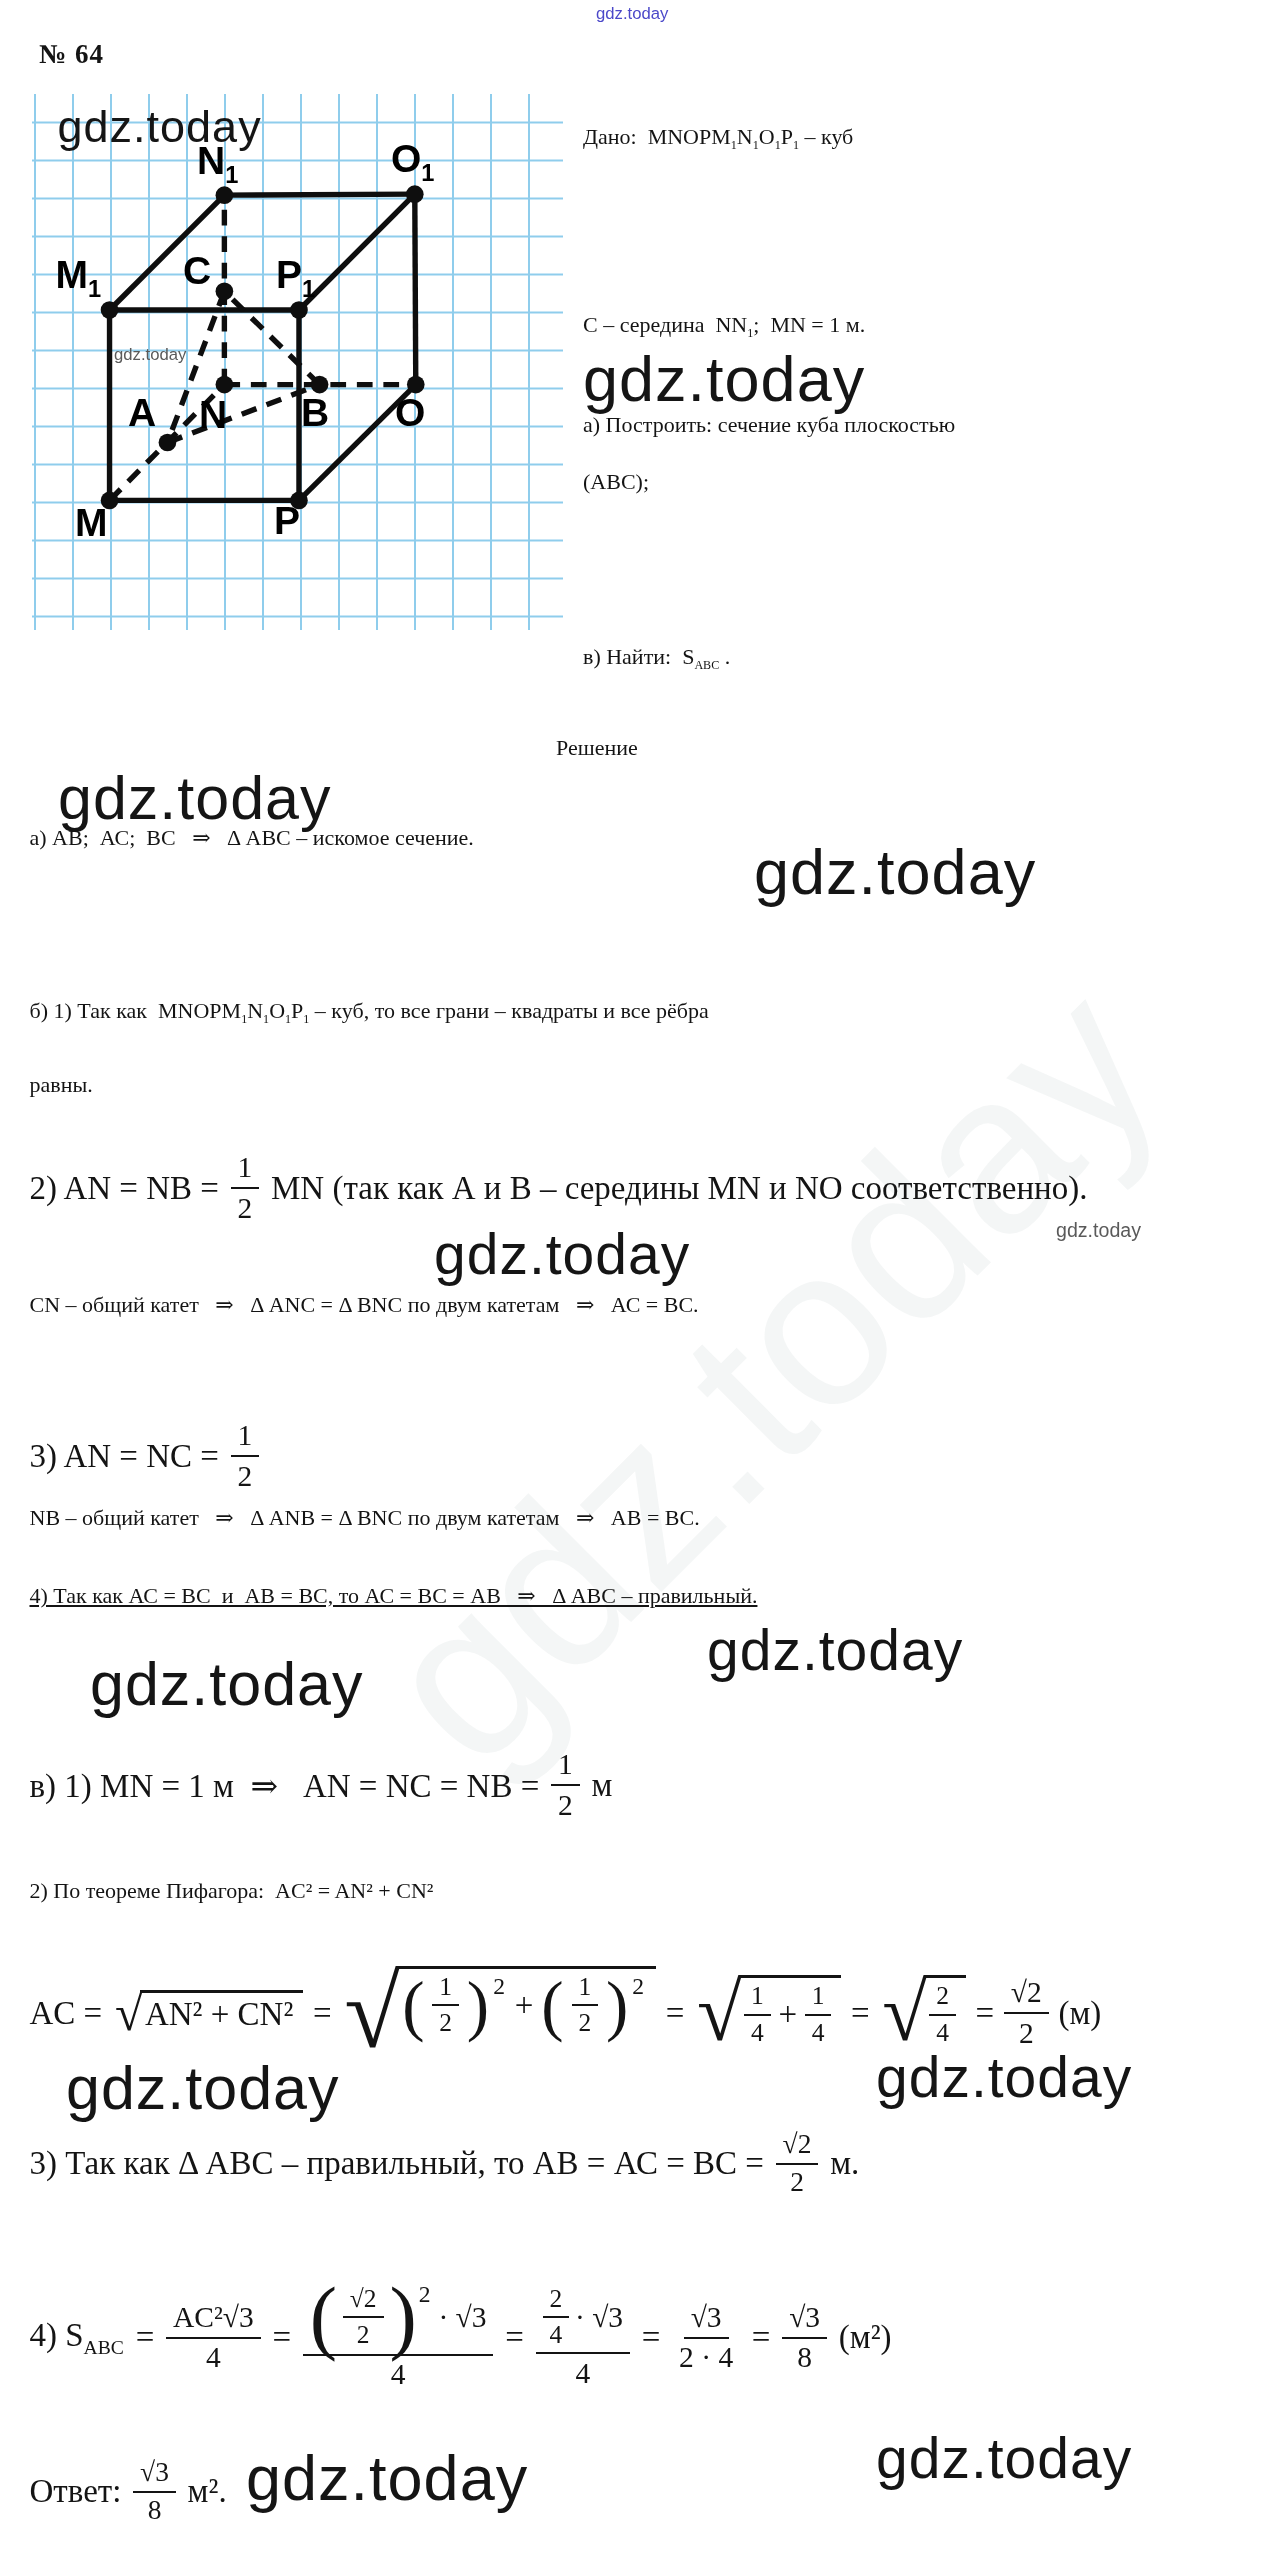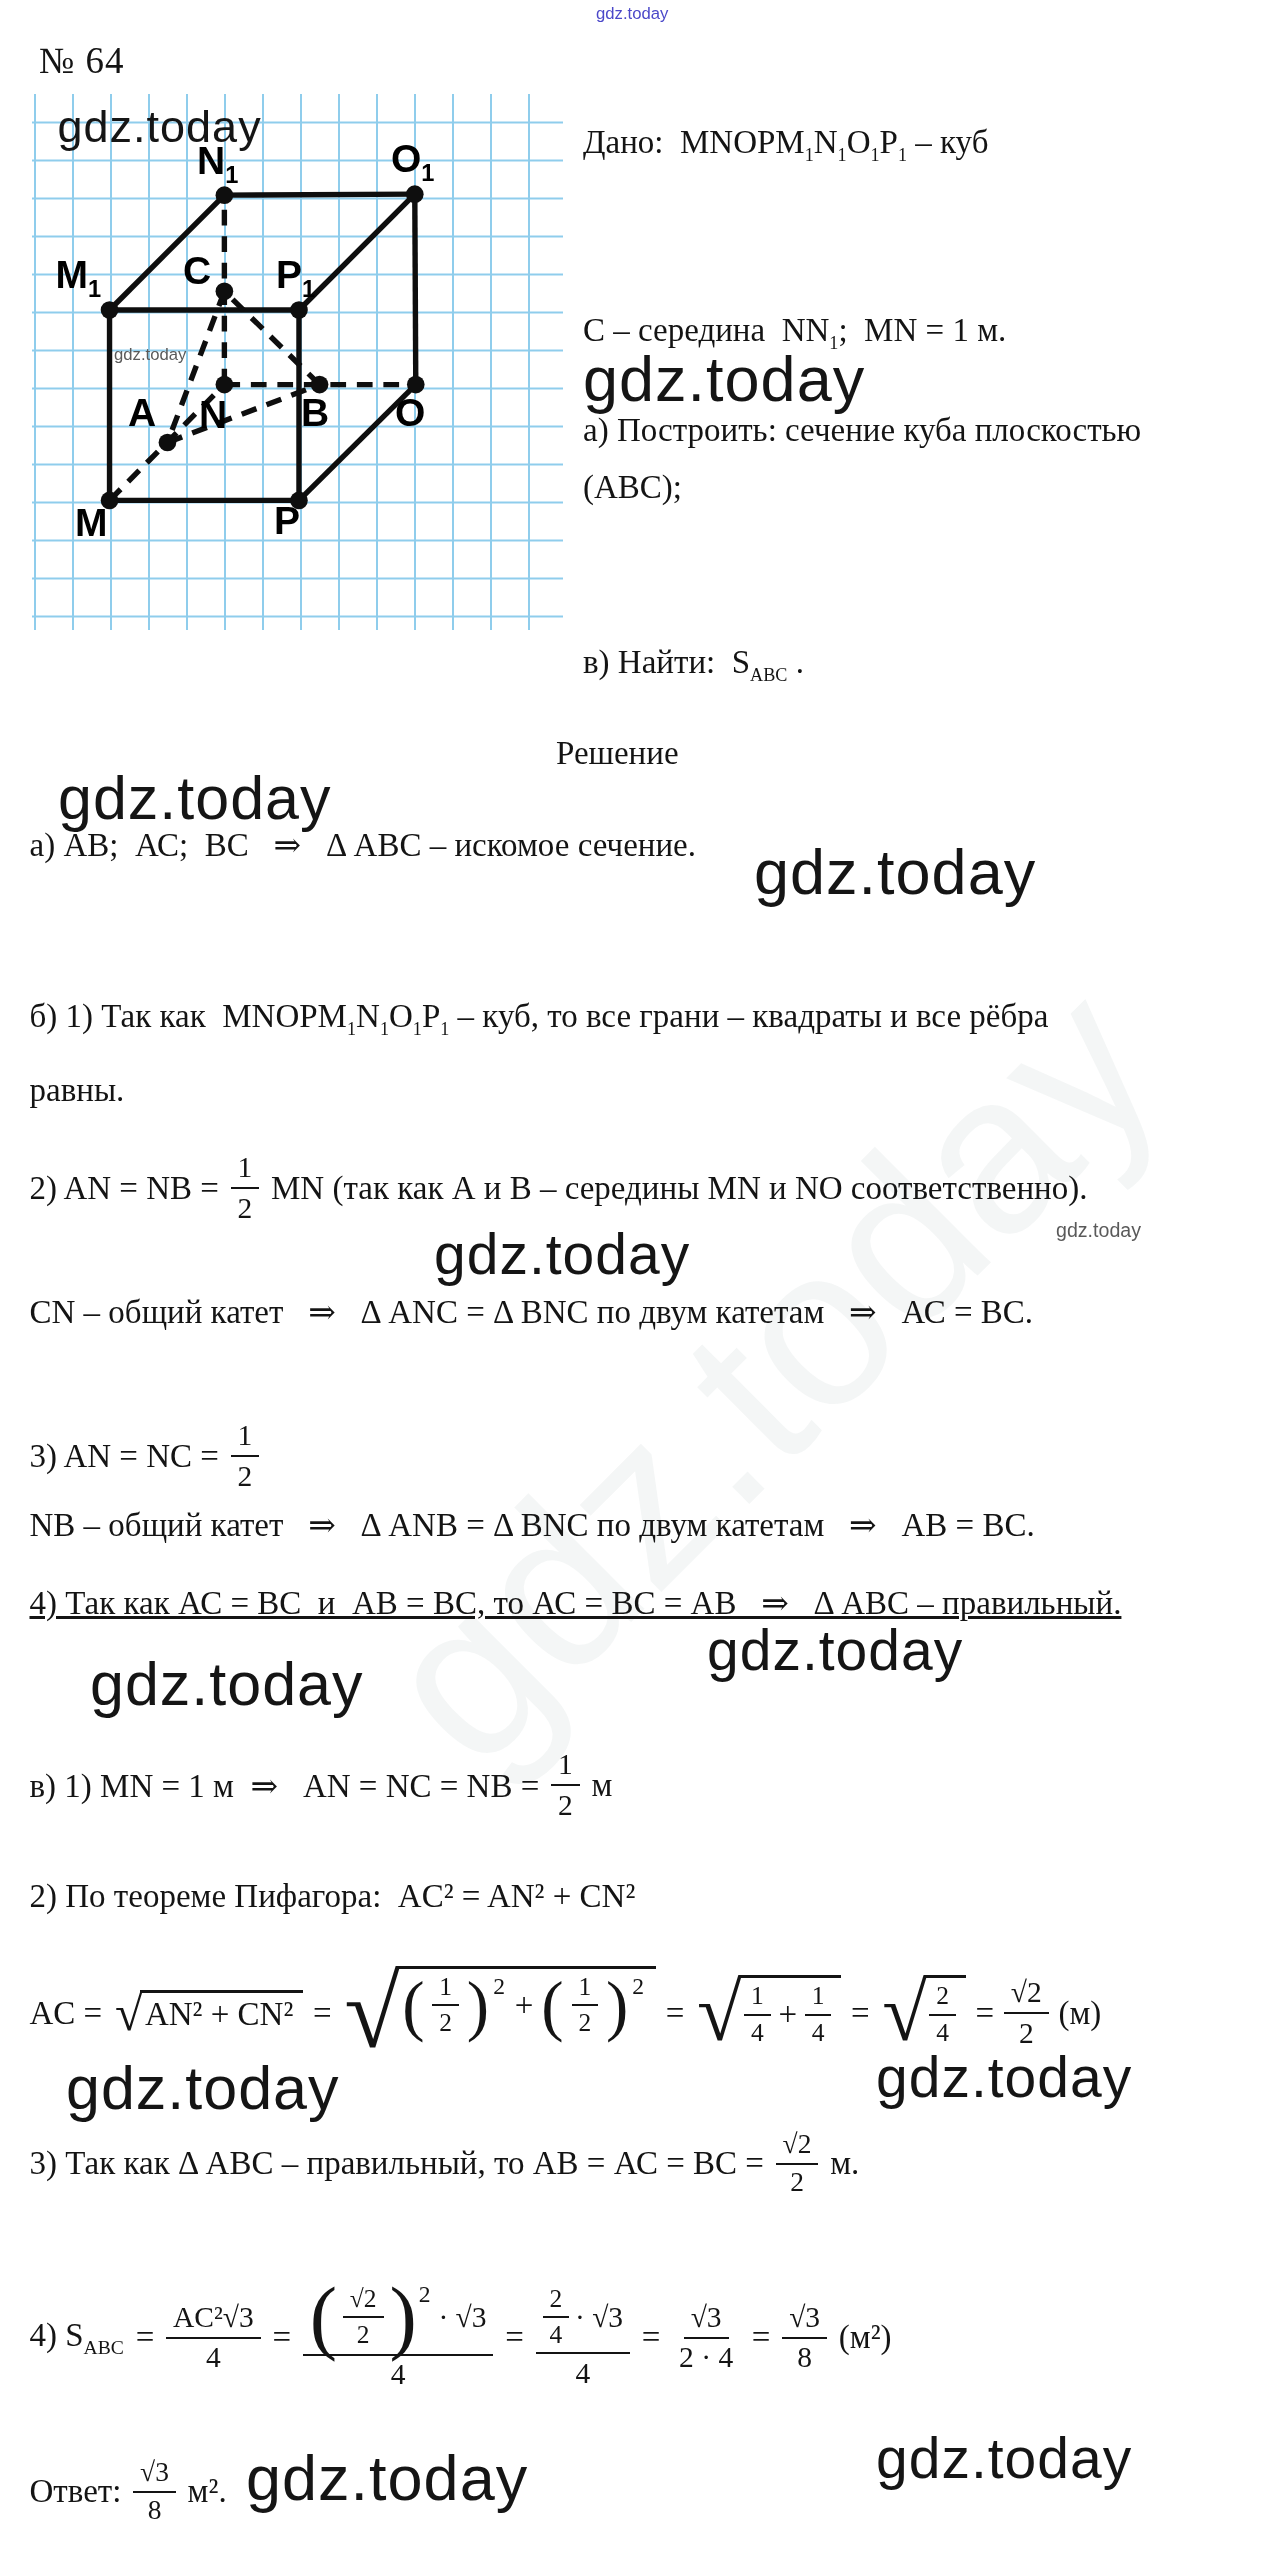--- a/index.html
+++ b/index.html
@@ -1,22 +1,22 @@
 <!DOCTYPE html>
 <html><head>
 <meta charset="utf-8">
 <style>
   html,body { margin:0; padding:0; background:#fff; }
   .page { position:relative; width:1279px; height:2576px; background:#ffffff; overflow:hidden;
           font-family:"Liberation Serif","DejaVu Serif",serif; color:#141414; }
 
-  .line  { position:absolute; font-size:33px; white-space:pre; }
+  .line  { position:absolute; font-size:22px; white-space:pre; }
   .mline { position:absolute; display:flex; align-items:center; gap:11.8px; font-size:33px; white-space:pre; }
 
-  .probnum { position:absolute; font-size:37px; font-weight:400; letter-spacing:1px; }
+  .probnum { position:absolute; font-size:27px; font-weight:700; letter-spacing:1px; }
 
   .wm { position:absolute; font-family:"Liberation Sans","DejaVu Sans",sans-serif; font-weight:300;
         color:#151515; white-space:nowrap; letter-spacing:1px; line-height:1; }
   .wm-blue  { color:#4b48c9; font-weight:400; letter-spacing:0; }
   .wm-gray  { color:#5a5a5a; font-weight:400; letter-spacing:0; }
   .wm-ghost { position:absolute; left:422px; top:1591px; font-size:226px; font-weight:300;
               font-family:"Liberation Sans","DejaVu Sans",sans-serif;
               color:rgba(60,110,95,0.06); transform:rotate(-45deg); transform-origin:0 50%; white-space:nowrap; }
 
   .figure { position:absolute; }

